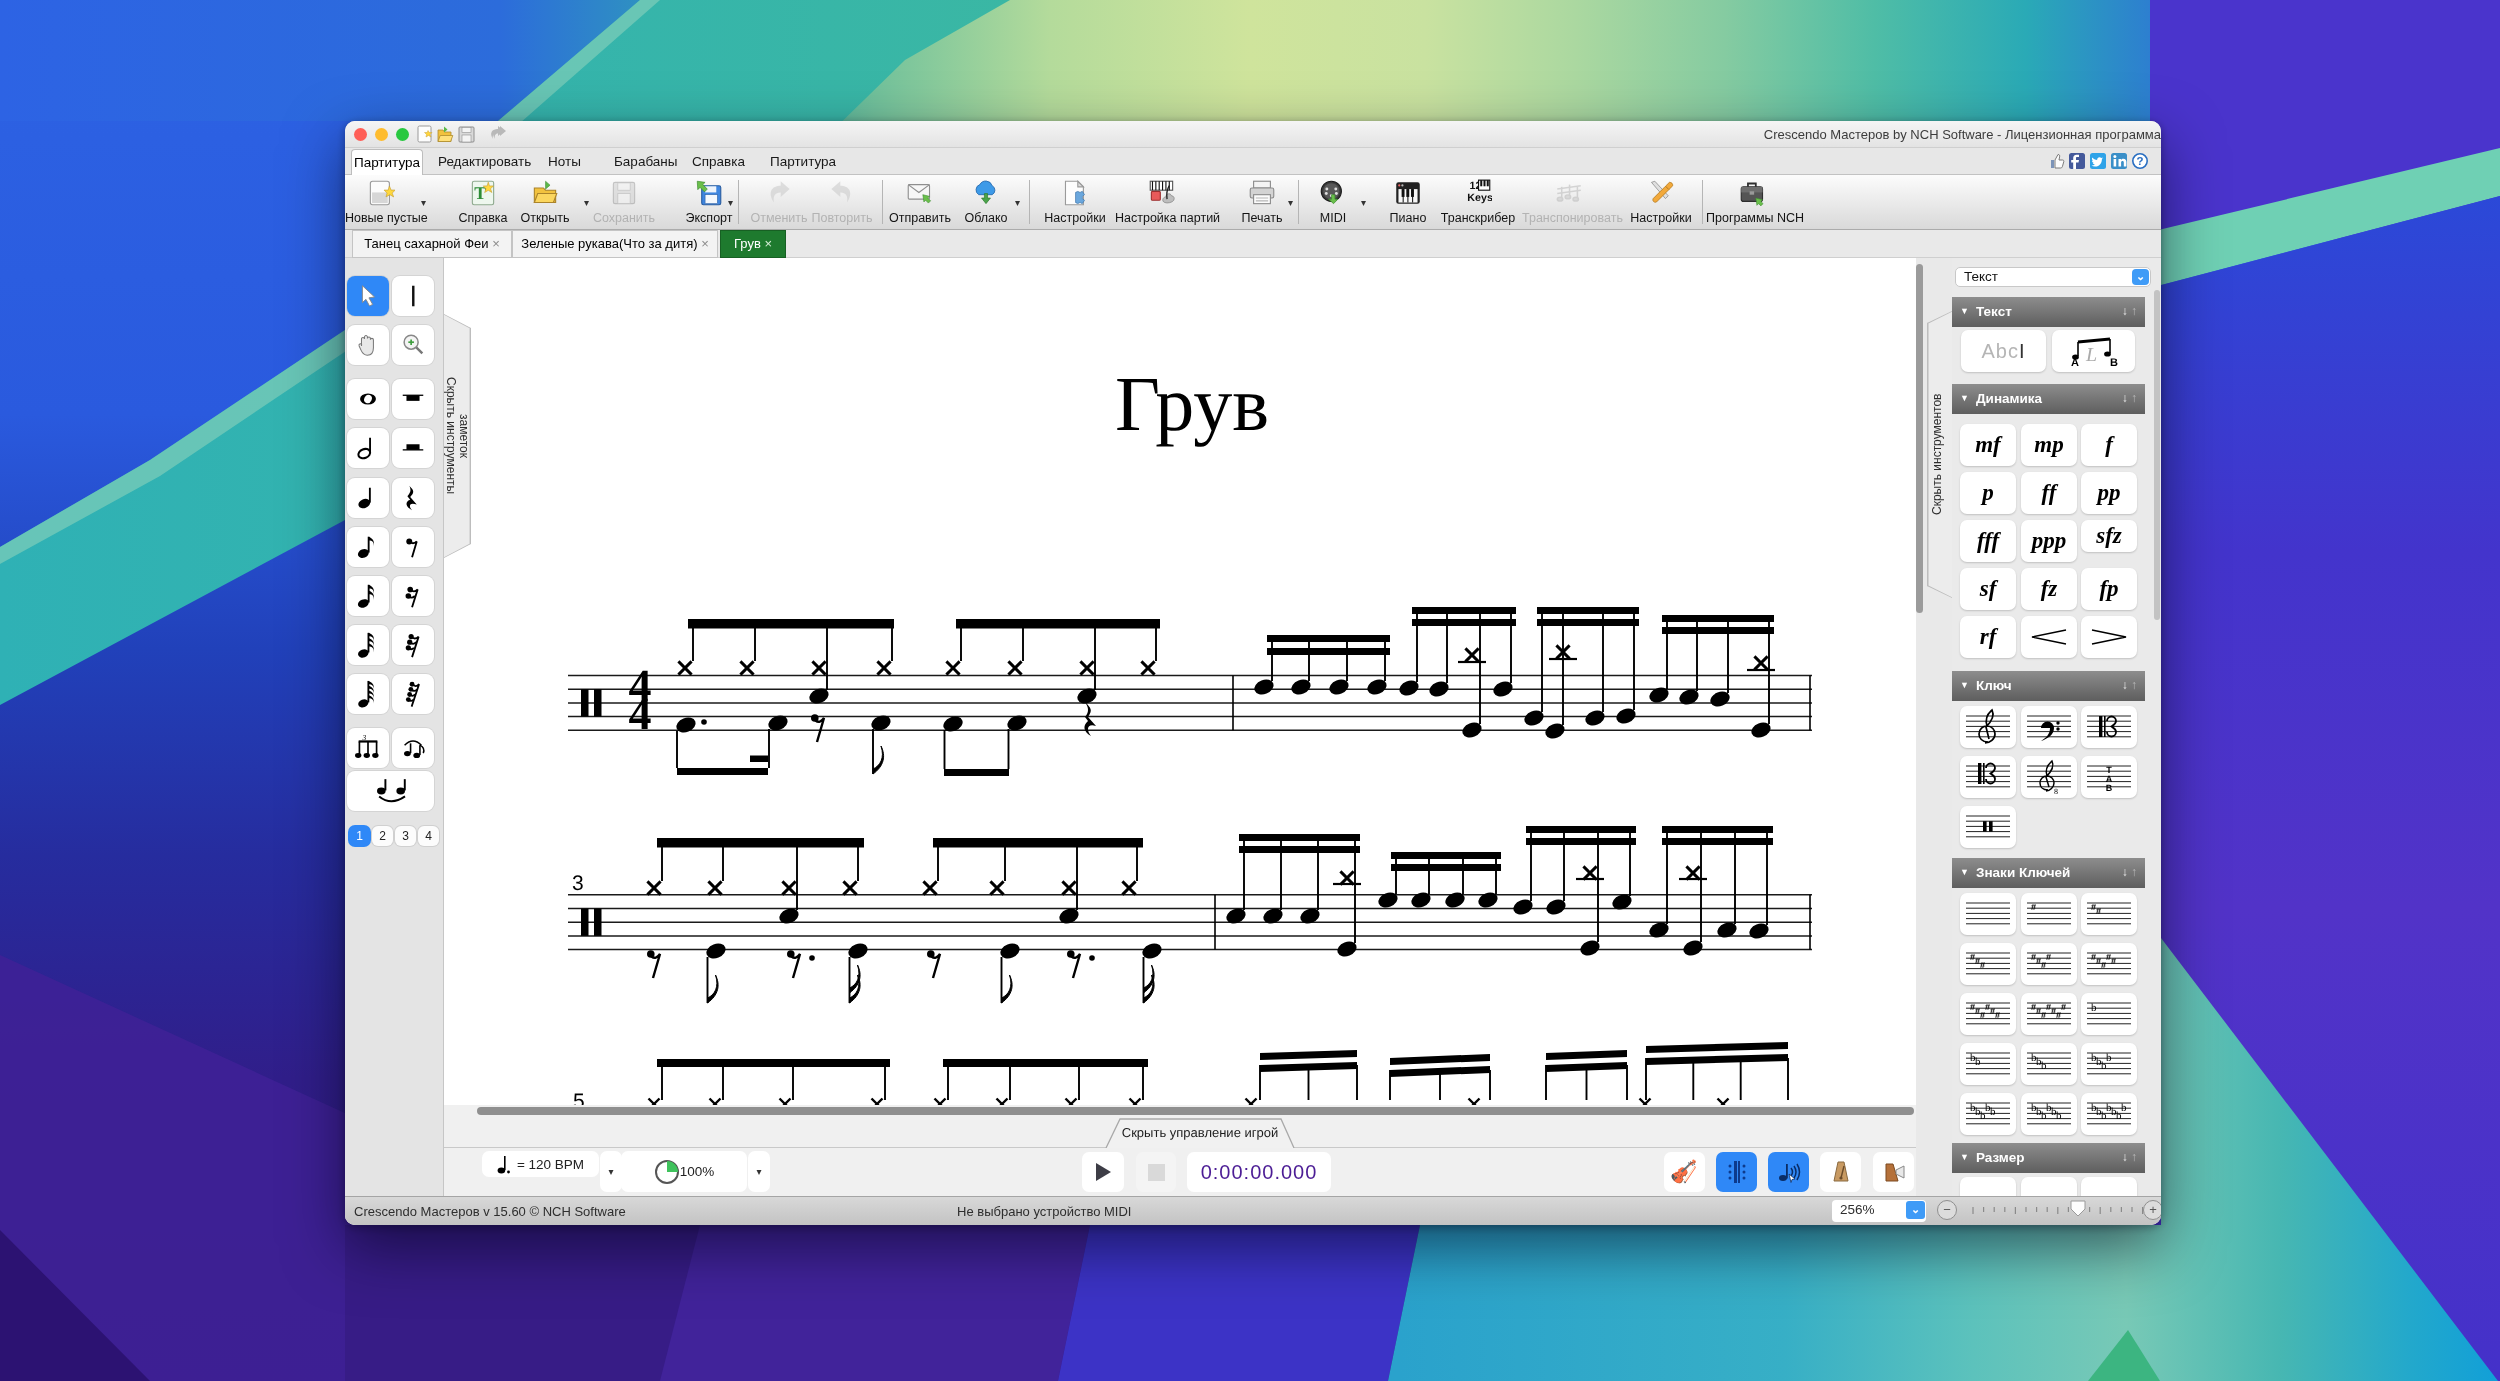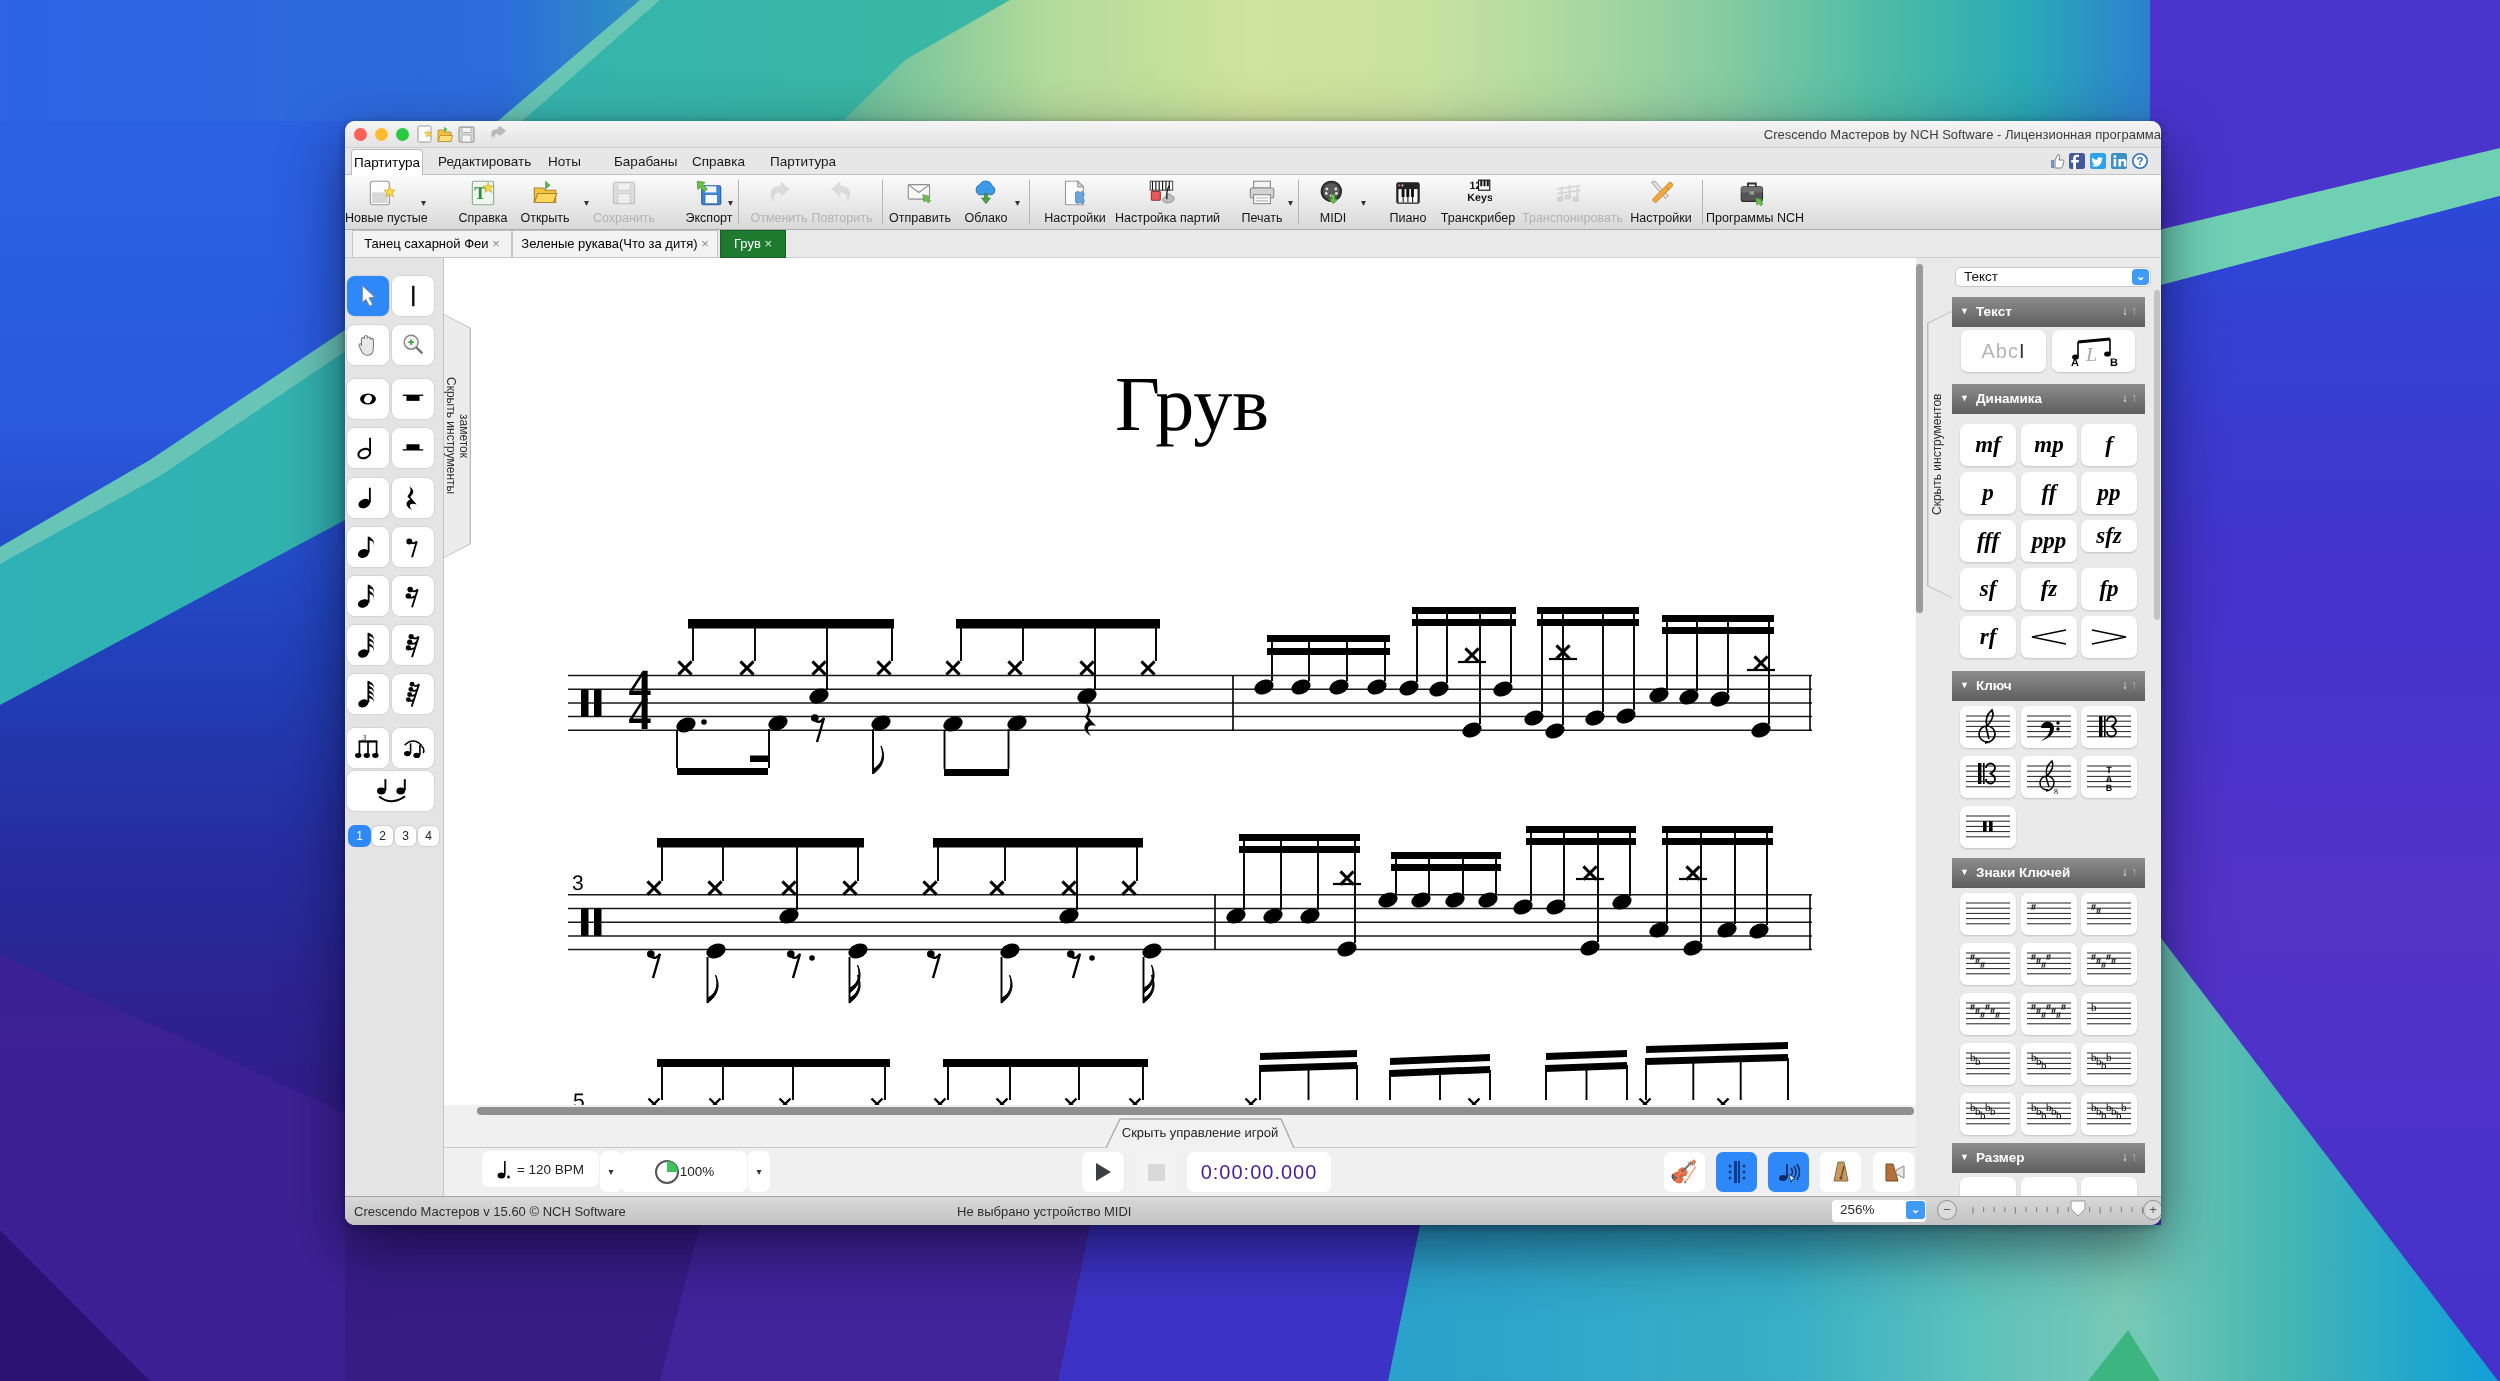--- a/index.html
+++ b/index.html
@@ -1190,21 +1190,21 @@
       </div>
 
 <div class="hsb">
         <div class="hsbthumb"></div>
       </div>
 <div class="playbar">
  <svg class="ptabsvg" width="190" height="30" viewBox="0 0 190 30">
           <path d="M1 30 L15 1 H176 L189 30" fill="#f1f1f1" stroke="#a9a9a9" stroke-width="1.3"></path>
           <text x="95" y="19" text-anchor="middle" font-family="Liberation Sans, sans-serif" font-size="13" fill="#1c1c1c">Скрыть управление игрой</text>
         </svg>
- <div class="pbox" style="left:38px;top:33px;width:117px;height:36px">
+ <div class="pbox" style="left:38px;top:33px;width:117px;height:26px">
    <svg width="14" height="22" viewBox="0 0 14 22">
             <ellipse cx="4.4" cy="17.5" rx="3.8" ry="2.9" fill="#000"></ellipse>
             <line x1="7.8" y1="3" x2="7.8" y2="17" stroke="#000" stroke-width="1.6"></line>
             <circle cx="11.5" cy="19" r="1.4"></circle>
           </svg>
    <span style="margin-left:6px">= 120 BPM</span>
  </div>
  <div class="pbox arr" style="left:156px;top:33px;width:22px;height:41px">▾</div>
  <div class="pbox" style="left:177px;top:33px;width:126px;height:41px">
    <svg width="26" height="26" viewBox="0 0 26 26">

